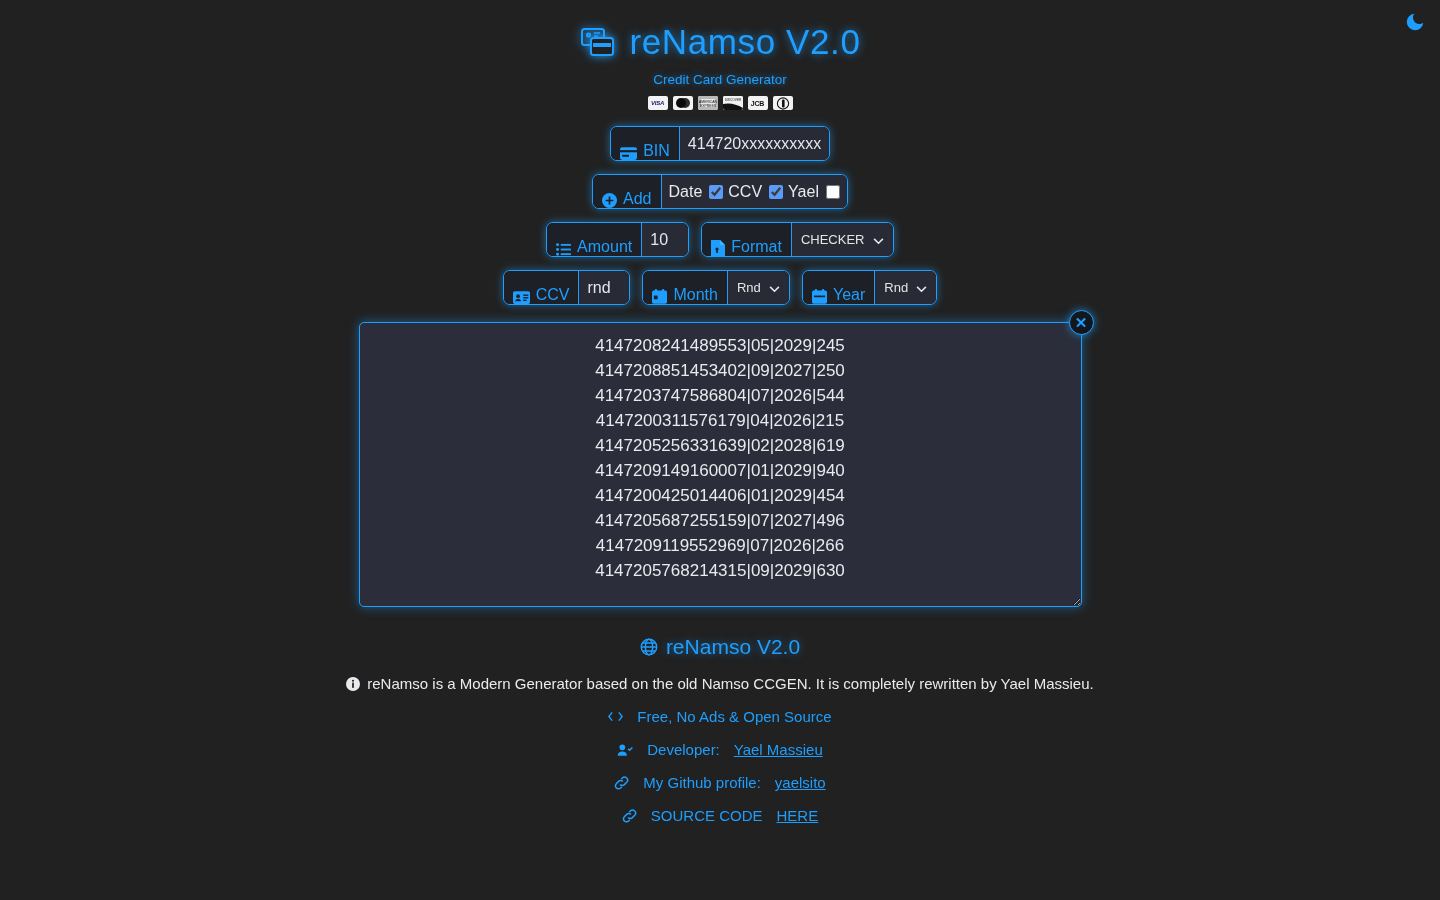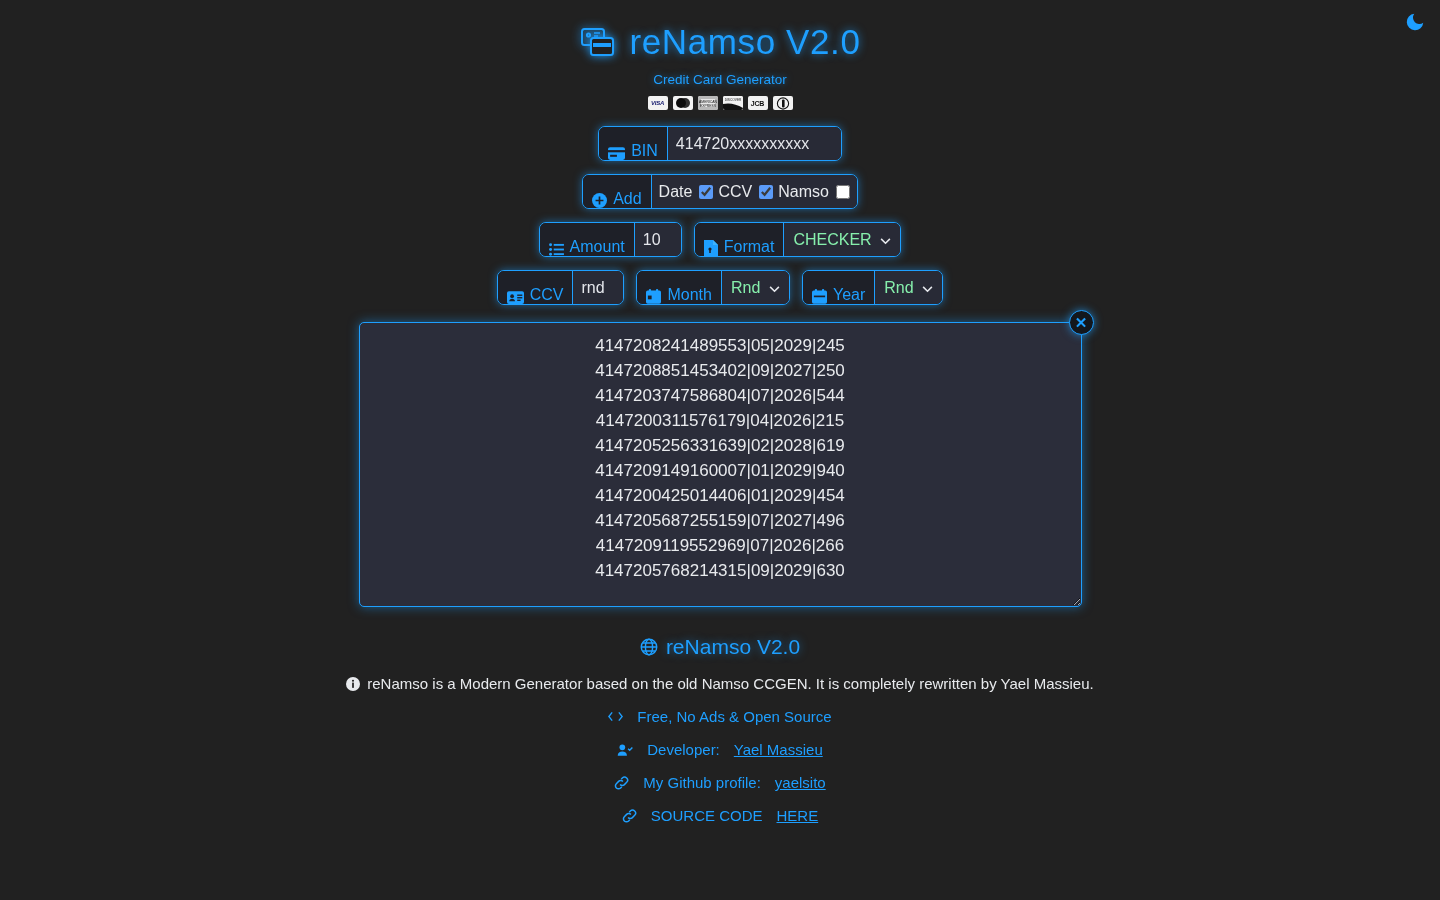--- a/index.html
+++ b/index.html
@@ -100,22 +100,22 @@
 
   .sel-wrap {
     position: relative;
     display: flex; align-items: center;
     background: #282a36;
   }
   .sel-wrap select {
     appearance: none; -webkit-appearance: none;
     background: transparent;
     border: none; outline: none;
-    color: #86efac;
-    font-size: 16px;
+    color: #e5e5e5;
+    font-size: 13px;
     font-family: "Liberation Sans", sans-serif;
     padding: 0 28px 0 9px;
     height: 100%;
     cursor: pointer;
   }
   .sel-wrap .chev {
     position: absolute; right: 9px; top: 50%;
     transform: translateY(-50%);
     pointer-events: none;
     color: #e4e6eb;
@@ -287,41 +287,41 @@
       <span class="g-label">
         <span>
           <svg width="17" height="13" viewBox="0 0 20 15" fill="#1e9fff">
             <rect x="0" y="0" width="20" height="15" rx="2.5"></rect>
             <rect x="0" y="3.5" width="20" height="2.6" fill="#1e2028"></rect>
             <rect x="2.5" y="9" width="8" height="2.4" fill="#1e2028"></rect>
           </svg>
         </span>
         <span>BIN</span>
       </span>
-      <input class="g-field" style="width: 173px;" value="414720xxxxxxxxxx">
+      <input class="g-field" style="width: 149px;" value="414720xxxxxxxxxx">
     </div>
   </div>
 
   <div class="row">
     <div class="group">
       <span class="g-label">
         <span>
           <svg width="15" height="15" viewBox="0 0 16 16" fill="#1e9fff">
             <circle cx="8" cy="8" r="8"></circle>
             <path d="M7.1 3.8h1.8v8.4H7.1z M3.8 7.1h8.4v1.8H3.8z" fill="#1e2028"></path>
           </svg>
         </span>
         <span>Add</span>
       </span>
       <span class="chk-pane">
         <span>Date</span>
         <input type="checkbox" checked="" style="">
         <span>CCV</span>
         <input type="checkbox" checked="" style="">
-        <span>Namso</span>
+        <span>Yael</span>
         <input type="checkbox" style="">
       </span>
     </div>
   </div>
 
   <div class="row">
     <div class="group">
       <span class="g-label">
         <span>
           <svg width="15" height="13" viewBox="0 0 16 14" fill="#1e9fff">

